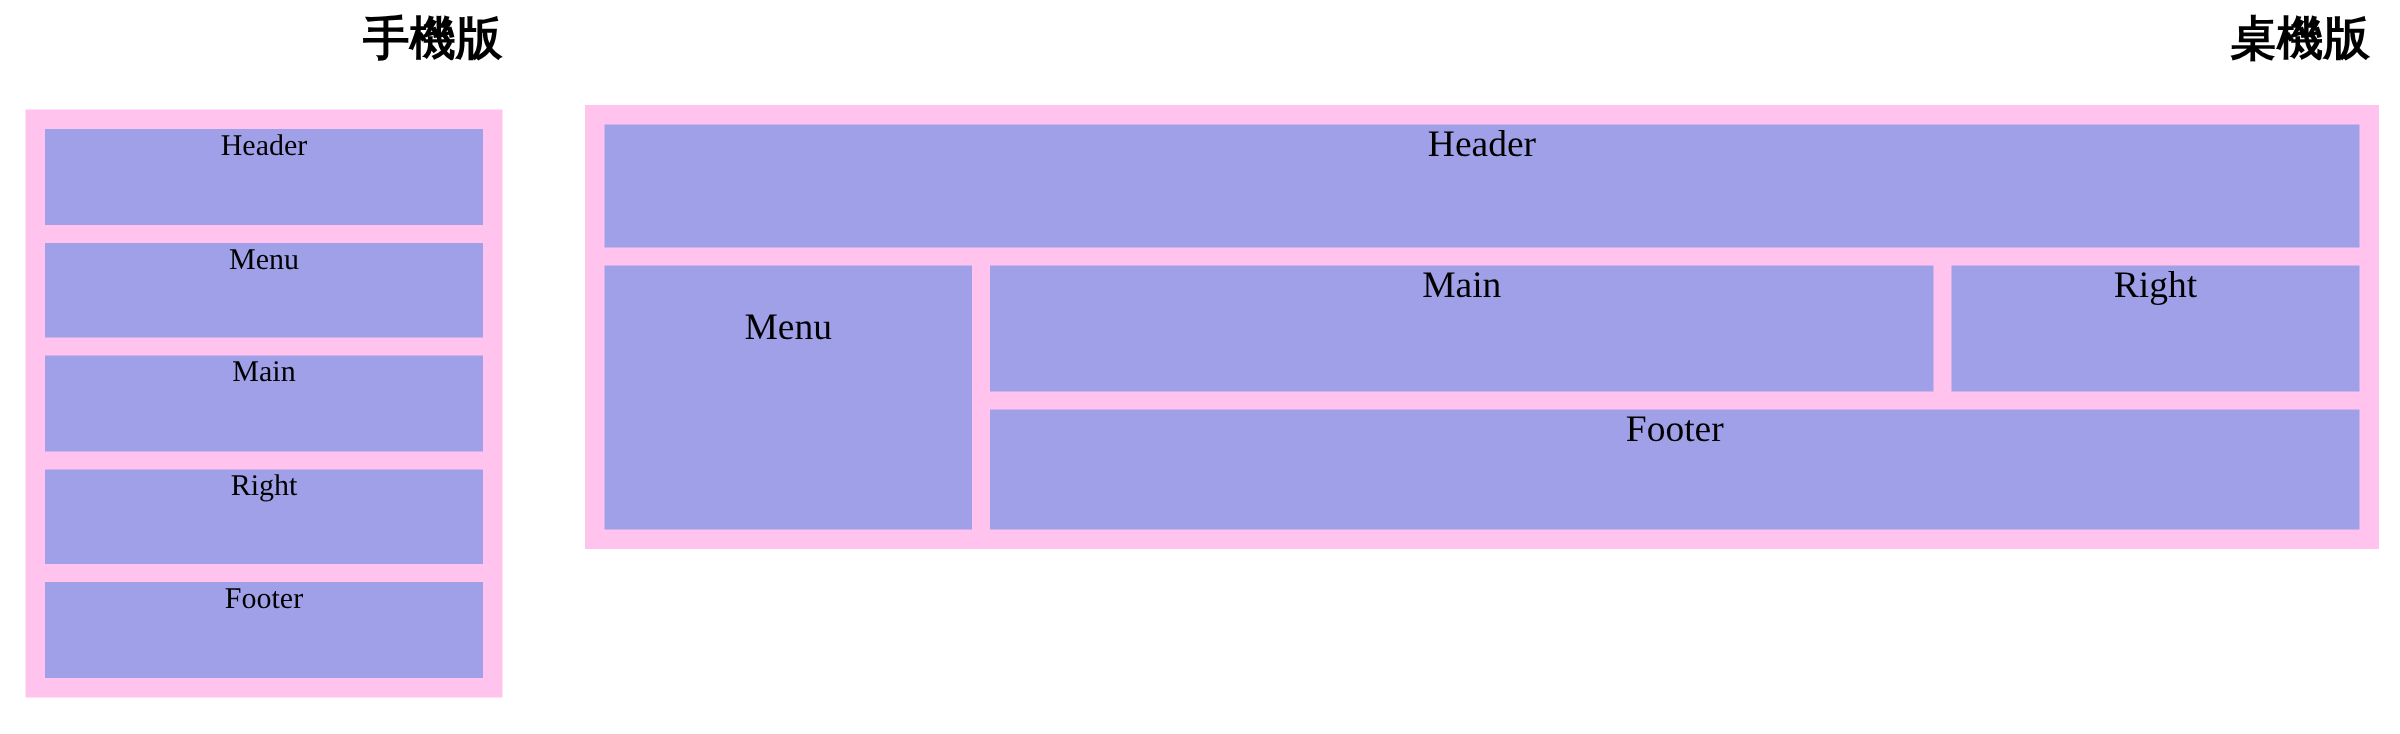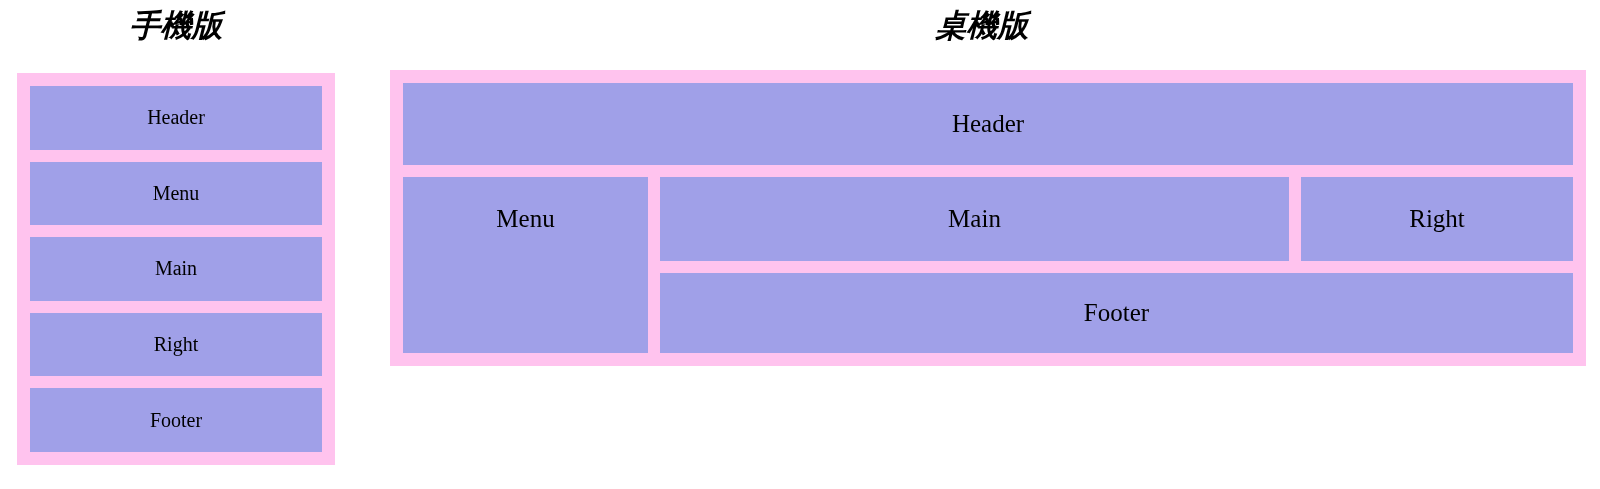--- a/index.html
+++ b/index.html
@@ -12,35 +12,33 @@
   html, body {
     width: 1600px; height: 489px;
     background: var(--bg);
     position: relative;
     overflow: hidden;
   }
   .section-title {
     position: absolute;
     top: 6px;
     height: 44px;
-    text-align: center;
+    text-align: right;
     font-family: "Liberation Sans", "DejaVu Sans", sans-serif;
     font-weight: bold;
     font-size: 31px;
     line-height: 40px;
     color: var(--label);
-    font-style: italic;
   }
   #mobile-title  { left: 17px;  width: 318px; }
   #desktop-title { left: 384px; width: 1196px; }
 
   .layout-box {
     background: var(--purple);
     display: flex;
-    align-items: center;
     justify-content: center;
     font-family: "Liberation Serif", "DejaVu Serif", serif;
     color: var(--label);
   }
 
   
   .mobile-container {
     position: absolute;
     left: 17px; top: 73px;
     width: 318px; height: 392px;

